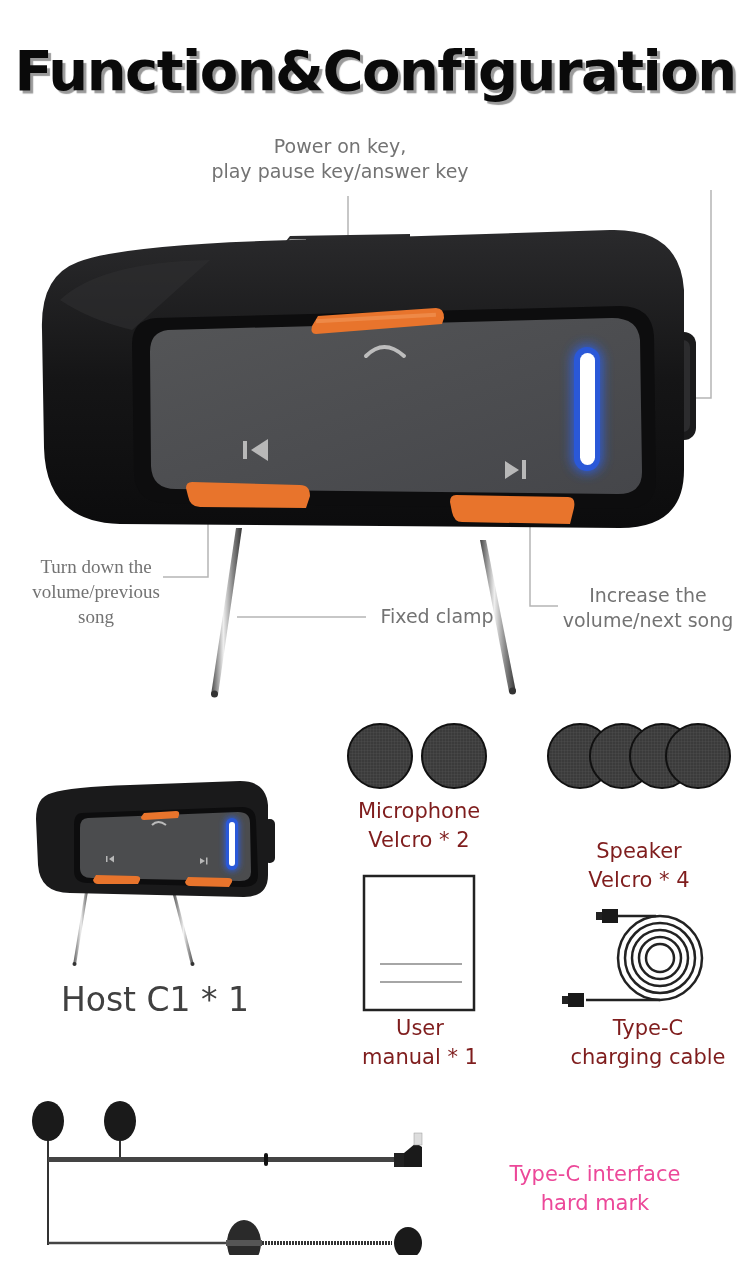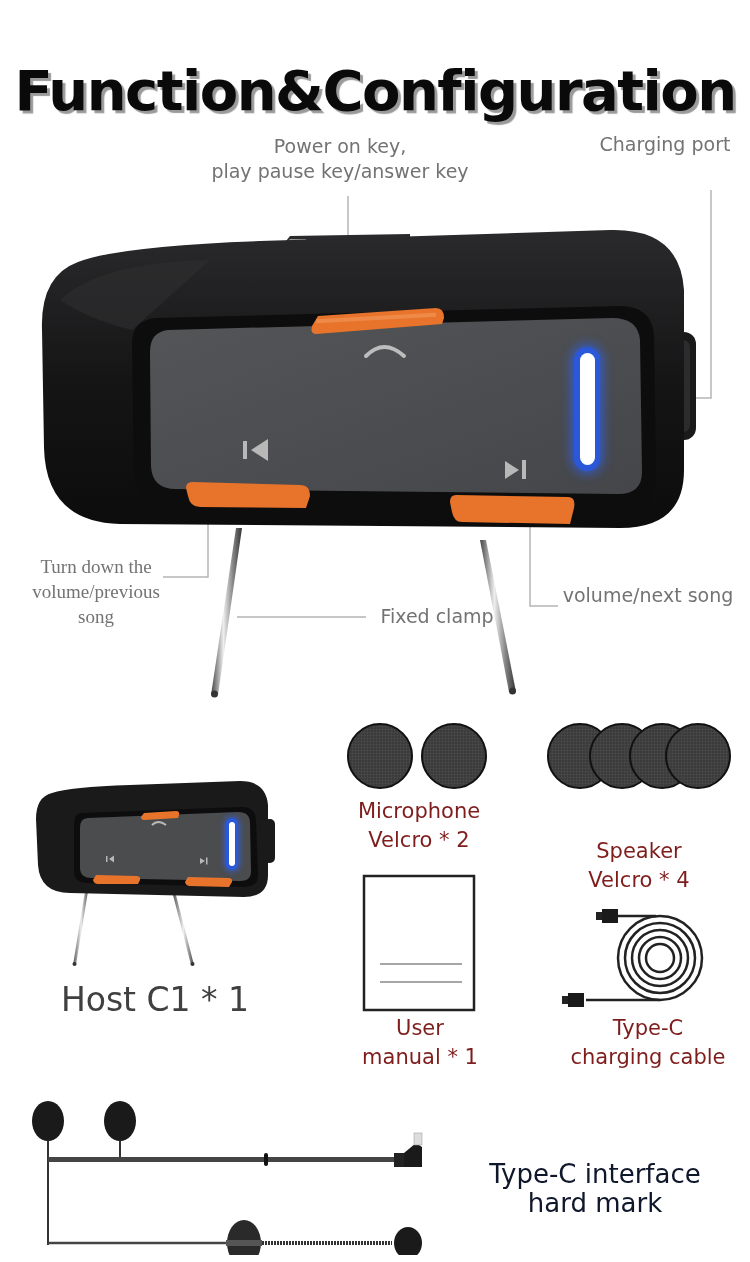--- a/index.html
+++ b/index.html
@@ -4,45 +4,44 @@
 <style>
   * { box-sizing: border-box; margin: 0; padding: 0; }
   html, body { width: 750px; height: 1262px; background: #ffffff; overflow: hidden; }
   body { position: relative; font-family: "DejaVu Sans", sans-serif; color: #111; }
   .abs { position: absolute; }
   .title {
     left: 0; top: 38px; width: 750px; text-align: center;
     font-family: "DejaVu Sans", sans-serif; font-weight: bold; font-size: 56px;
     letter-spacing: -1.5px; color: #0a0a0a;
     text-shadow: 3px 3px 1px #9a9a9a;
-    margin-top: 20px;
   }
   .lbl { font-size: 19px; line-height: 25px; text-align: center; color: #737373; white-space: nowrap; }
   .lbl-lg { font-size: 21px; line-height: 29px; text-align: center; color: #7f1d1d; white-space: nowrap; }
   svg { display: block; }
 </style>
 </head>
 <body>
 
 <div class="abs title">Function&amp;Configuration</div>
 
 <div class="abs lbl" style="left:180px; top:134px; width:320px;">
   <div>Power on key,</div>
   <div>play pause key/answer key</div>
 </div>
 <div class="abs lbl" style="left:580px; top:132px; width:170px;">
-  <div>Charging port</div>
 </div>
 <div class="abs lbl" style="left:8px; top:554px; width:176px;font-family:Liberation Serif, serif;">
   <div>Turn down the</div>
   <div>volume/previous</div>
   <div>song</div>
 </div>
 <div class="abs lbl" style="left:374px; top:604px; width:126px;">Fixed clamp</div>
 <div class="abs lbl" style="left:548px; top:583px; width:200px;">
+  <div>Increase the</div>
   <div>volume/next song</div>
 </div>
 
 <svg class="abs" style="left:0; top:0;" width="750" height="710">
   <defs>
     <linearGradient id="bodyGrad" x1="0" y1="0" x2="0" y2="1">
       <stop offset="0" stop-color="#2a2a2c"></stop>
       <stop offset="0.5" stop-color="#151516"></stop>
       <stop offset="1" stop-color="#0c0c0d"></stop>
     </linearGradient>
@@ -215,16 +214,16 @@
   <rect x="244" y="58" width="4" height="13" rx="2" fill="#111"></rect>
   <rect x="374" y="58" width="10" height="14" fill="#222"></rect>
   <path d="M384,58 L396,48 L402,52 L402,72 L384,72 Z" fill="#1a1a1a"></path>
   <rect x="394" y="38" width="8" height="12" fill="#ddd" stroke="#999" stroke-width="0.5"></rect>
   <line x1="28" y1="148" x2="210" y2="148" stroke="#444" stroke-width="2.5"></line>
   <ellipse cx="224" cy="148" rx="17" ry="23" fill="#2a2a2a"></ellipse>
   <rect x="206" y="145" width="36" height="6" fill="#555"></rect>
   <line x1="242" y1="148" x2="372" y2="148" stroke="#333" stroke-width="4" stroke-dasharray="2 1"></line>
   <ellipse cx="388" cy="148" rx="14" ry="16" fill="#1a1a1a"></ellipse>
 </svg>
-<div class="abs" style="left:470px; top:1160px; width:250px; text-align:center; font-size:26px; line-height:29px; color:#0f172a;">
+<div class="abs" style="left:470px; top:1160px; width:250px; text-align:center; font-size:21px; line-height:29px; color:#ec4899;">
   <div>Type-C interface</div>
   <div>hard mark</div>
 </div>
 
 </body></html>

